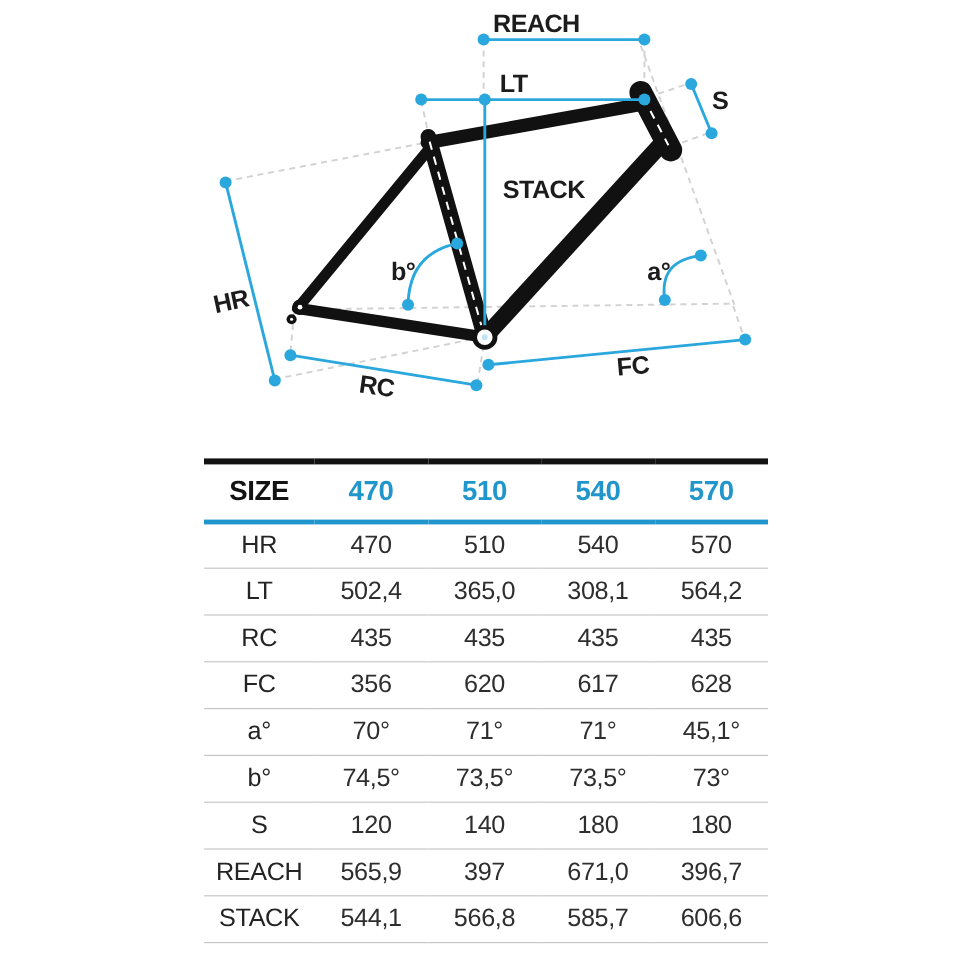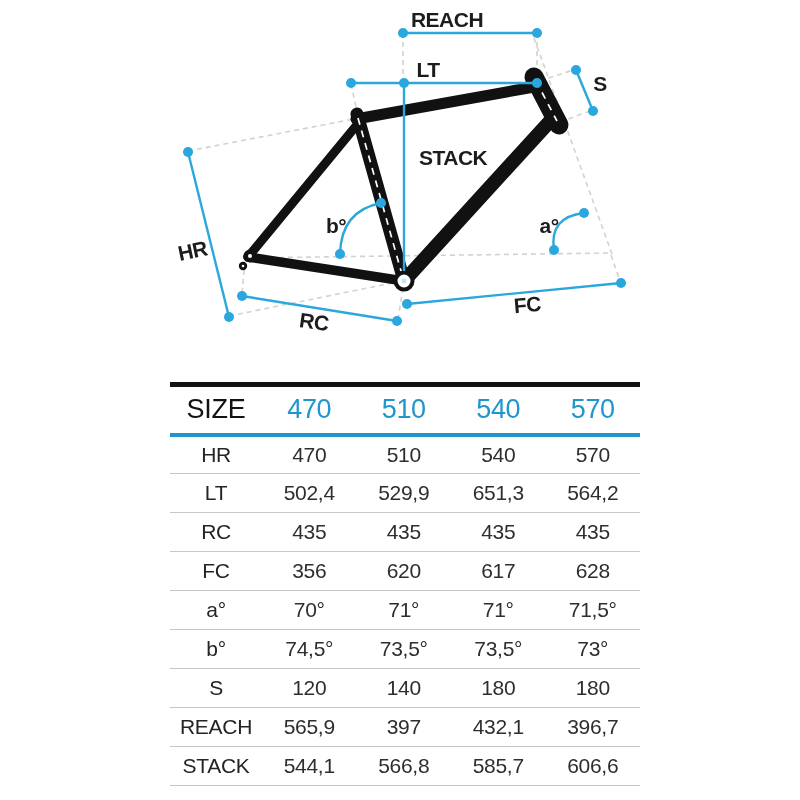--- a/index.html
+++ b/index.html
@@ -31,21 +31,21 @@
     width:470px;border-collapse:collapse;table-layout:fixed;
     border-top:5px solid #131313;
   }
   table.geo col.c-label{width:92px;}
   table.geo col.c-val{width:94.5px;}
   table.geo th,table.geo td{
     text-align:center;vertical-align:middle;
     font-family:"Liberation Sans",sans-serif;letter-spacing:-0.3px;
   }
   tr.head-row th{
-    height:50px;font-size:27px;font-weight:400;color:#131313;
+    height:50px;font-size:23px;font-weight:700;color:#131313;
     border-bottom:4px solid var(--header-blue);
   }
   tr.head-row th.size-val{color:var(--header-blue);}
   tr.data-row td{
     height:39px;font-size:21px;font-weight:400;color:var(--cell-text);
     border-bottom:1.5px solid var(--row-border);background:#ffffff;
   }
   tr.data-row td.row-label{color:#242424;}
 </style>
 </head>
@@ -155,22 +155,22 @@
         <tr class="data-row">
           <td class="row-label">HR</td>
           <td>470</td>
           <td>510</td>
           <td>540</td>
           <td>570</td>
         </tr>
         <tr class="data-row">
           <td class="row-label">LT</td>
           <td>502,4</td>
-          <td>529,9</td>
-          <td>651,3</td>
+          <td>365,0</td>
+          <td>308,1</td>
           <td>564,2</td>
         </tr>
         <tr class="data-row">
           <td class="row-label">RC</td>
           <td>435</td>
           <td>435</td>
           <td>435</td>
           <td>435</td>
         </tr>
         <tr class="data-row">
@@ -178,41 +178,41 @@
           <td>356</td>
           <td>620</td>
           <td>617</td>
           <td>628</td>
         </tr>
         <tr class="data-row">
           <td class="row-label">a°</td>
           <td>70°</td>
           <td>71°</td>
           <td>71°</td>
-          <td>71,5°</td>
+          <td>45,1°</td>
         </tr>
         <tr class="data-row">
           <td class="row-label">b°</td>
           <td>74,5°</td>
           <td>73,5°</td>
           <td>73,5°</td>
           <td>73°</td>
         </tr>
         <tr class="data-row">
           <td class="row-label">S</td>
           <td>120</td>
           <td>140</td>
           <td>180</td>
           <td>180</td>
         </tr>
         <tr class="data-row">
           <td class="row-label">REACH</td>
           <td>565,9</td>
           <td>397</td>
-          <td>432,1</td>
+          <td>671,0</td>
           <td>396,7</td>
         </tr>
         <tr class="data-row">
           <td class="row-label">STACK</td>
           <td>544,1</td>
           <td>566,8</td>
           <td>585,7</td>
           <td>606,6</td>
         </tr>
       </tbody>

